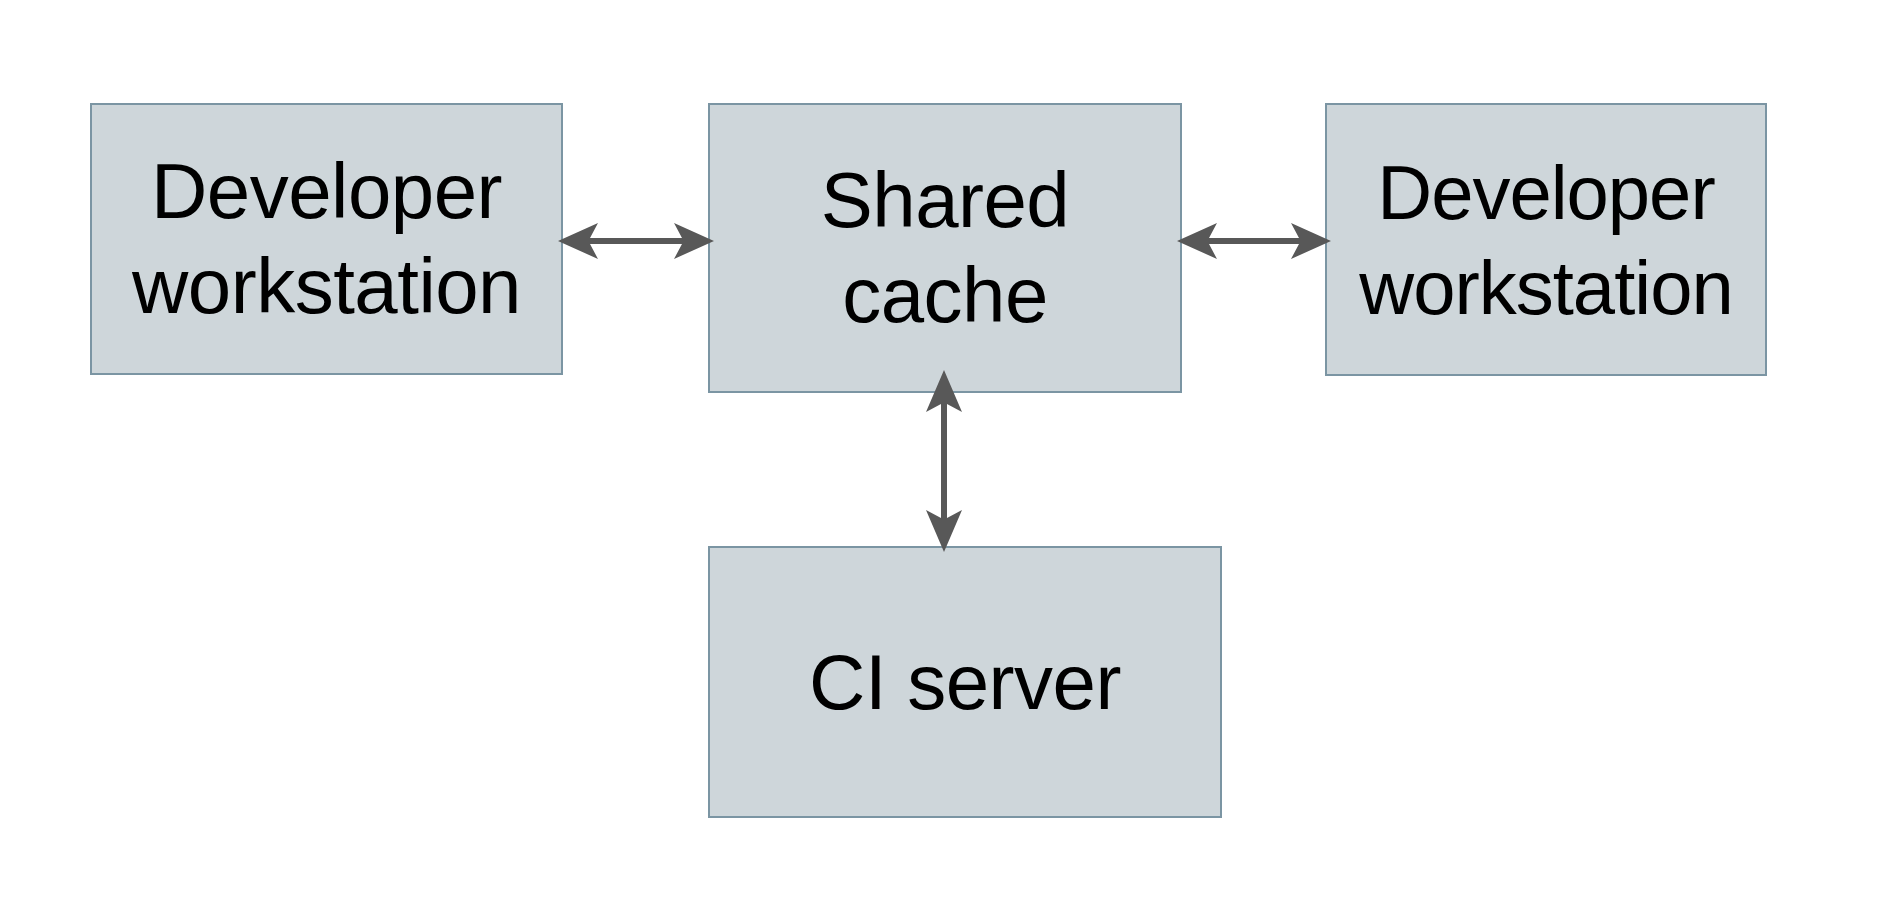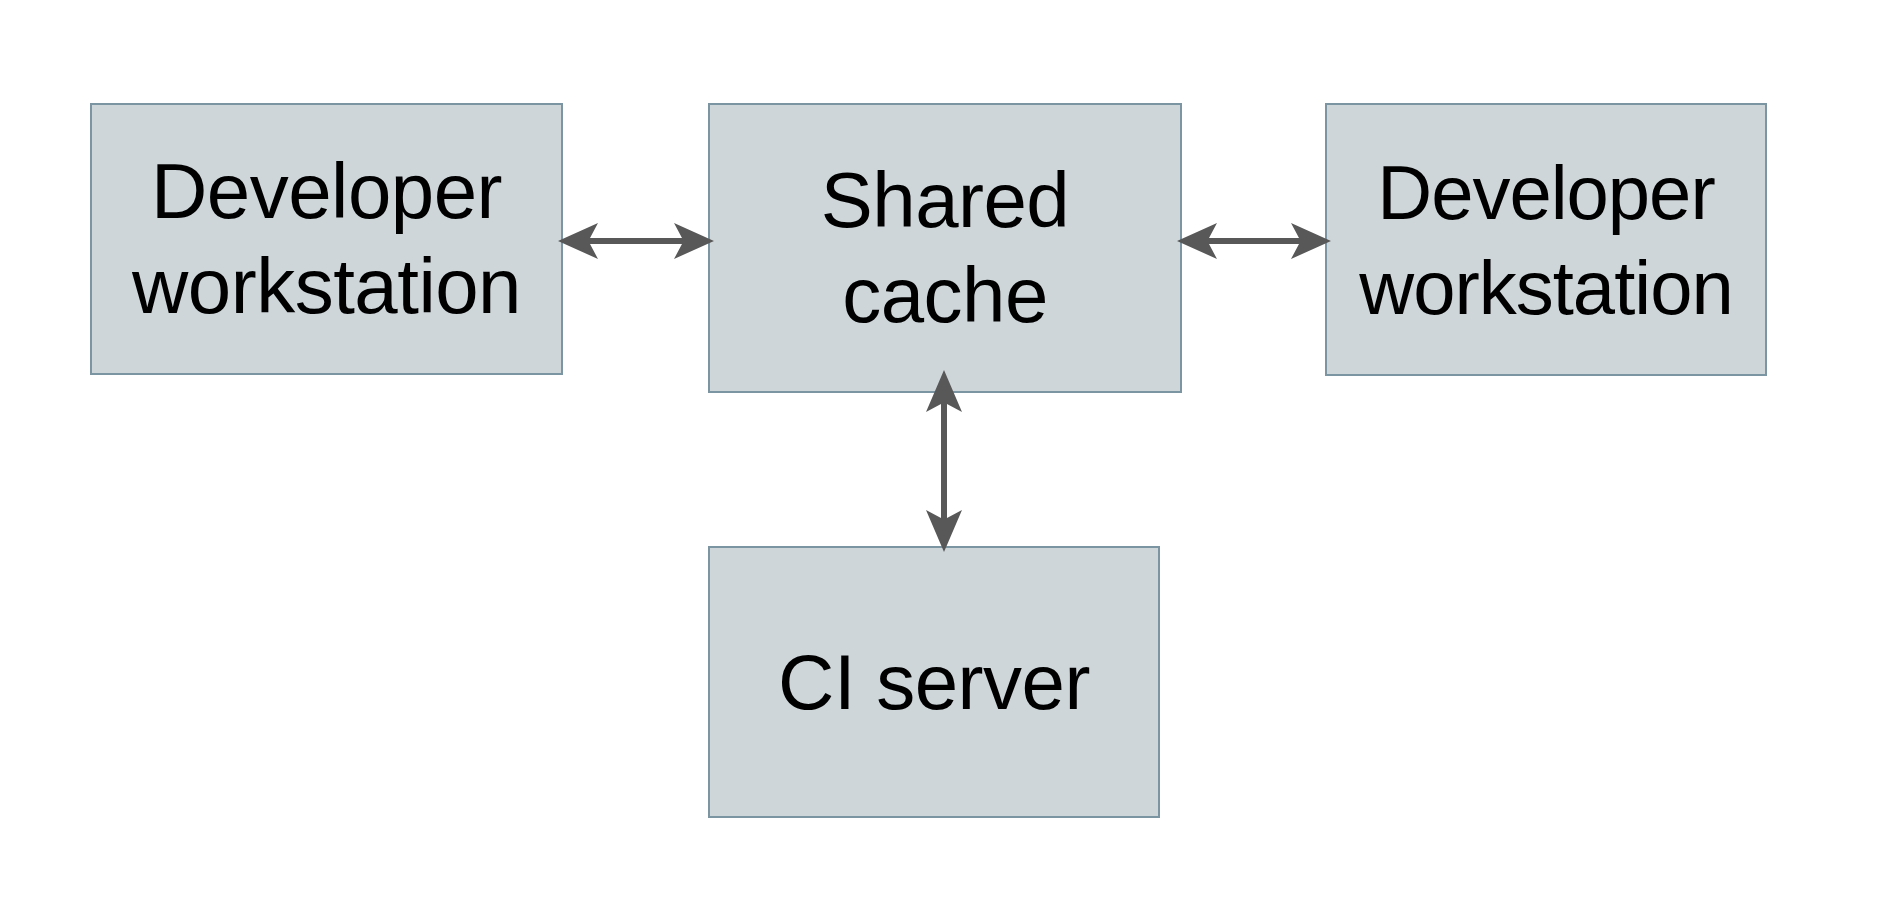--- a/index.html
+++ b/index.html
@@ -35,21 +35,21 @@
     font-weight: 400;
     color: #000000;
     letter-spacing: -0.5px;
     white-space: pre-line;
     padding: 0 4px;
   }
   
   #node-dev-left   { left: 90px;   top: 103px;  width: 473px; height: 272px; }
   #node-shared     { left: 708px;  top: 103px;  width: 474px; height: 290px; }
   #node-dev-right  { left: 1325px; top: 103px;  width: 442px; height: 273px; }
-  #node-ci         { left: 708px;  top: 546px;  width: 452px; height: 272px; }
+  #node-ci         { left: 708px;  top: 546px;  width: 514px; height: 272px; }
 
   #node-dev-right .node-label { font-size: 76px; letter-spacing: -1px; padding: 0 1px; }
 
   .connector {
     position: absolute;
     pointer-events: none;
   }
   #edge-dev-left-shared  { left: 558px;  top: 206px; width: 156px; height: 70px; }
   #edge-shared-dev-right { left: 1177px; top: 206px; width: 154px; height: 70px; }
   #edge-shared-ci        { left: 909px;  top: 370px; width: 70px;  height: 182px; }

